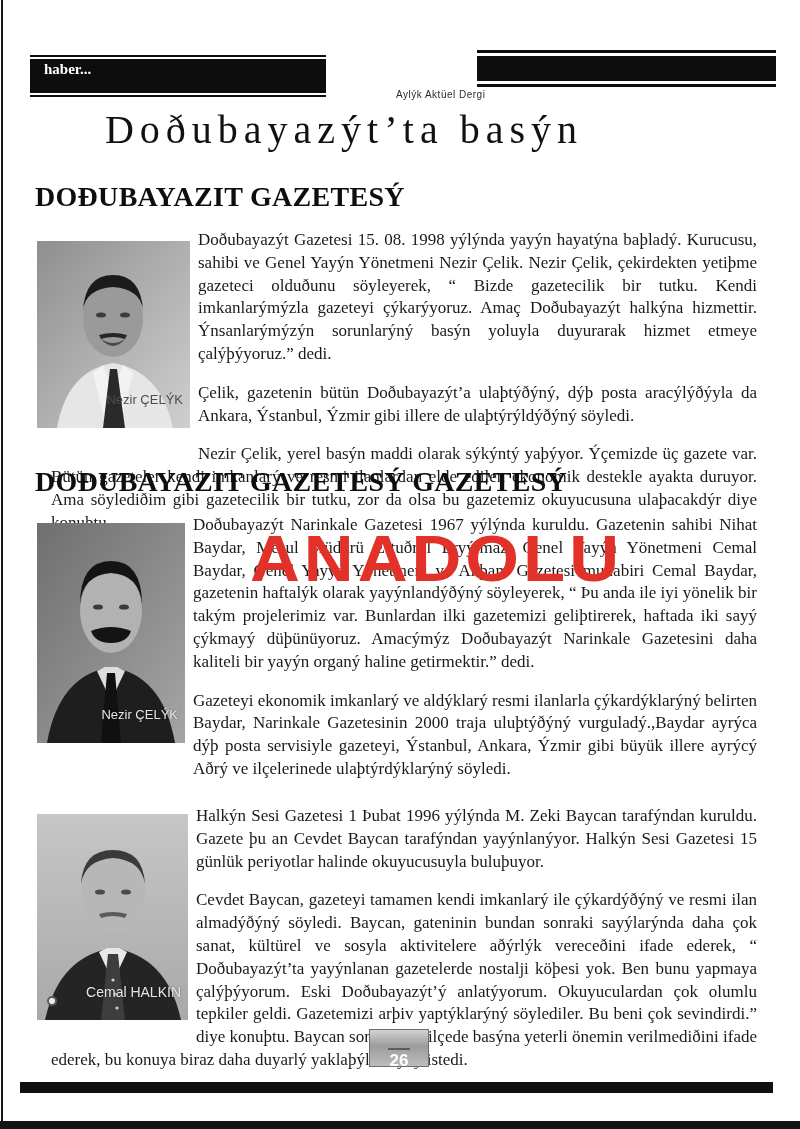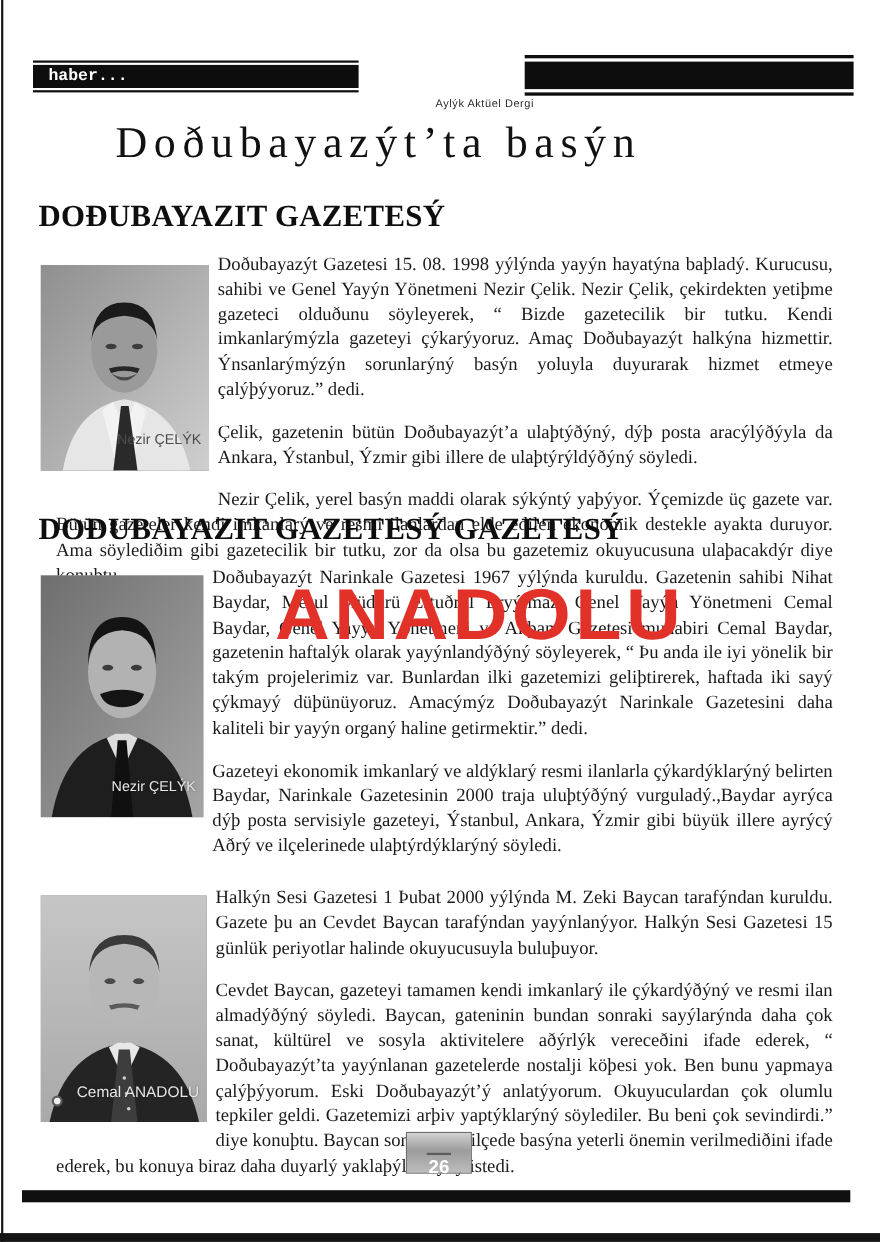--- a/index.html
+++ b/index.html
@@ -9,22 +9,22 @@
     font-family:"Liberation Serif", serif; color:#161616; overflow:hidden;
     margin:0 auto;
   }
   
   .border-left { position:absolute; left:1px; top:0; width:2px; height:1129px; background:#141414; }
   .border-bottom { position:absolute; left:0; bottom:0; width:800px; height:8px; background:#141414; }
 
   
   .mast-left { position:absolute; left:30px; top:55px; width:296px; }
   .mast-left .rule { height:2px; background:#0d0d0d; }
-  .mast-left .bar  { height:21px; background:#0d0d0d; margin:2px 0; color:#fff;
-                     font-family:Liberation Mono, monospace; font-weight:bold; font-size:15px;
+  .mast-left .bar  { height:34px; background:#0d0d0d; margin:2px 0; color:#fff;
+                     font-family:Liberation Serif, serif; font-weight:bold; font-size:15px;
                      line-height:21px; padding-left:14px; }
   .mast-logo { position:absolute; left:330px; top:34px; width:150px; text-align:center;
                font-family:"Liberation Serif", serif; font-size:50px; letter-spacing:-1px; color:#0c0c0c; }
   .mast-sub  { position:absolute; left:396px; top:89px; font-family:Liberation Sans, sans-serif;
                font-size:10px; color:#2b2b2b; letter-spacing:0.5px; }
   .mast-right { position:absolute; left:477px; top:50px; width:299px; }
   .mast-right .rule { height:3px; background:#0d0d0d; }
   .mast-right .bar  { height:25px; background:#0d0d0d; margin:3px 0; }
 
   
@@ -160,23 +160,23 @@
           <circle cx="76" cy="166" r="1.6" fill="#cfcfcf"></circle>
             <circle cx="78" cy="180" r="1.6" fill="#cfcfcf"></circle>
             <circle cx="80" cy="194" r="1.6" fill="#cfcfcf"></circle>
           <ellipse cx="76" cy="80" rx="32" ry="40" fill="#b7b7b7"></ellipse>
           <path d="M44 70 Q46 36 76 36 Q106 36 108 70 Q104 46 76 44 Q48 46 44 70 Z" fill="#3a3a3a"></path>
           <ellipse cx="63" cy="78" rx="5" ry="2.6" fill="#4a4a4a"></ellipse>
           <ellipse cx="89" cy="78" rx="5" ry="2.6" fill="#4a4a4a"></ellipse>
           <path d="M62 100 Q76 96 90 100 L88 104 Q76 100 64 104 Z" fill="#5a5a5a"></path>
         </svg>
         <div class="photo-dot"></div>
-        <div class="photo-caption cap-light" style="font-size:14px;">Cemal ANADOLU</div>
+        <div class="photo-caption cap-light" style="font-size:14px;">Cemal HALKIN</div>
       </div>
-      <p>Halkýn Sesi Gazetesi 1 Þubat 2000 yýlýnda M. Zeki Baycan tarafýndan kuruldu. Gazete þu an Cevdet Baycan tarafýndan yayýnlanýyor. Halkýn Sesi Gazetesi 15 günlük periyotlar halinde okuyucusuyla buluþuyor.</p>
+      <p>Halkýn Sesi Gazetesi 1 Þubat 1996 yýlýnda M. Zeki Baycan tarafýndan kuruldu. Gazete þu an Cevdet Baycan tarafýndan yayýnlanýyor. Halkýn Sesi Gazetesi 15 günlük periyotlar halinde okuyucusuyla buluþuyor.</p>
       <p>Cevdet Baycan, gazeteyi tamamen kendi imkanlarý ile çýkardýðýný ve resmi ilan almadýðýný söyledi. Baycan, gateninin bundan sonraki sayýlarýnda daha çok sanat, kültürel ve sosyla aktivitelere aðýrlýk vereceðini ifade ederek, “ Doðubayazýt’ta yayýnlanan gazetelerde nostalji köþesi yok. Ben bunu yapmaya çalýþýyorum. Eski Doðubayazýt’ý anlatýyorum. Okuyuculardan çok olumlu tepkiler geldi. Gazetemizi arþiv yaptýklarýný söylediler. Bu beni çok sevindirdi.” diye konuþtu. Baycan son olarak, ilçede basýna yeterli önemin verilmediðini ifade ederek, bu konuya biraz daha duyarlý yaklaþýlmasýný istedi.</p>
     </div>
   </div>
 
   <div class="watermark" style="color: rgb(226, 49, 40);">ANADOLU</div>
 
   <div class="footer-bar"></div>
   <div class="page-num-box">
     <div class="page-num-inner">26</div>
   </div>

